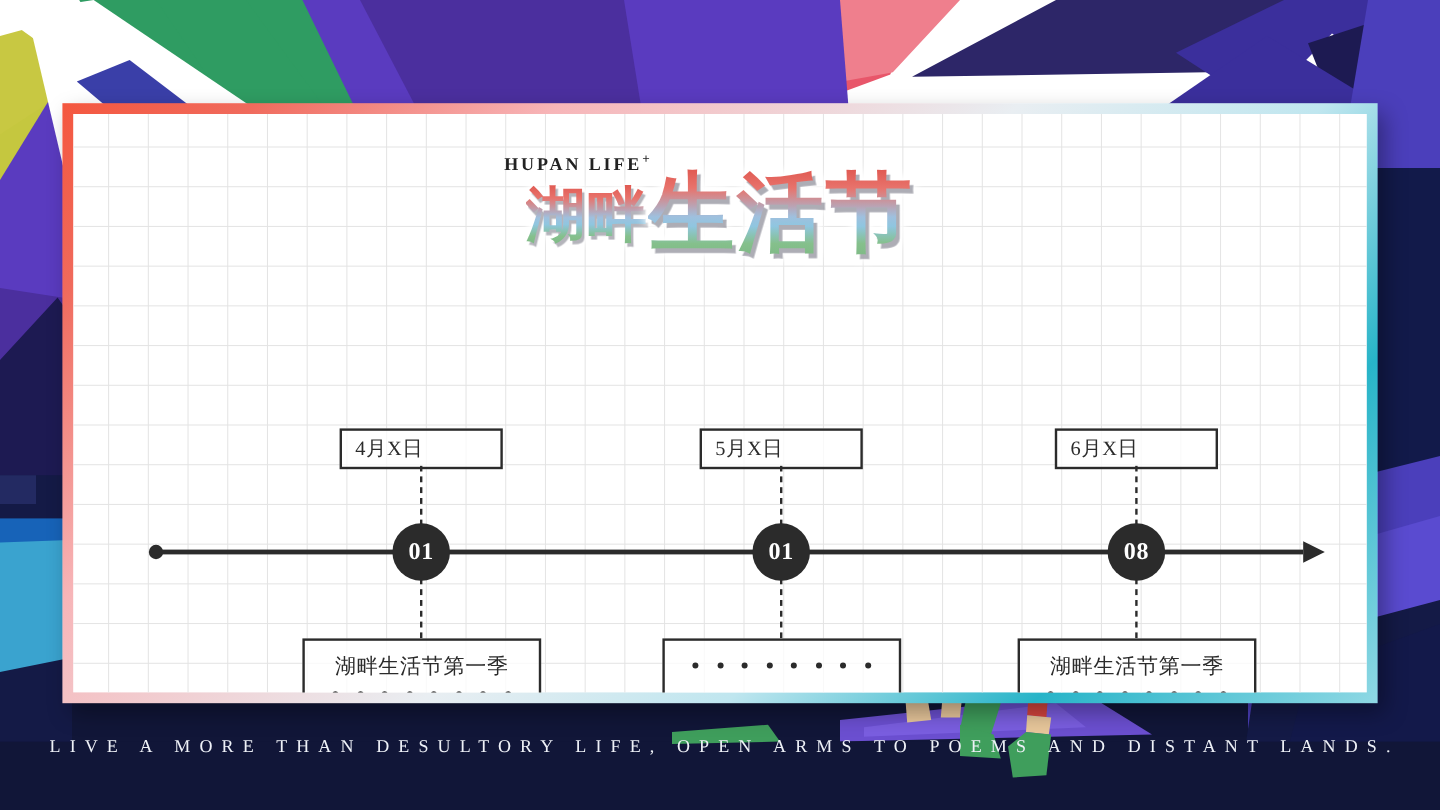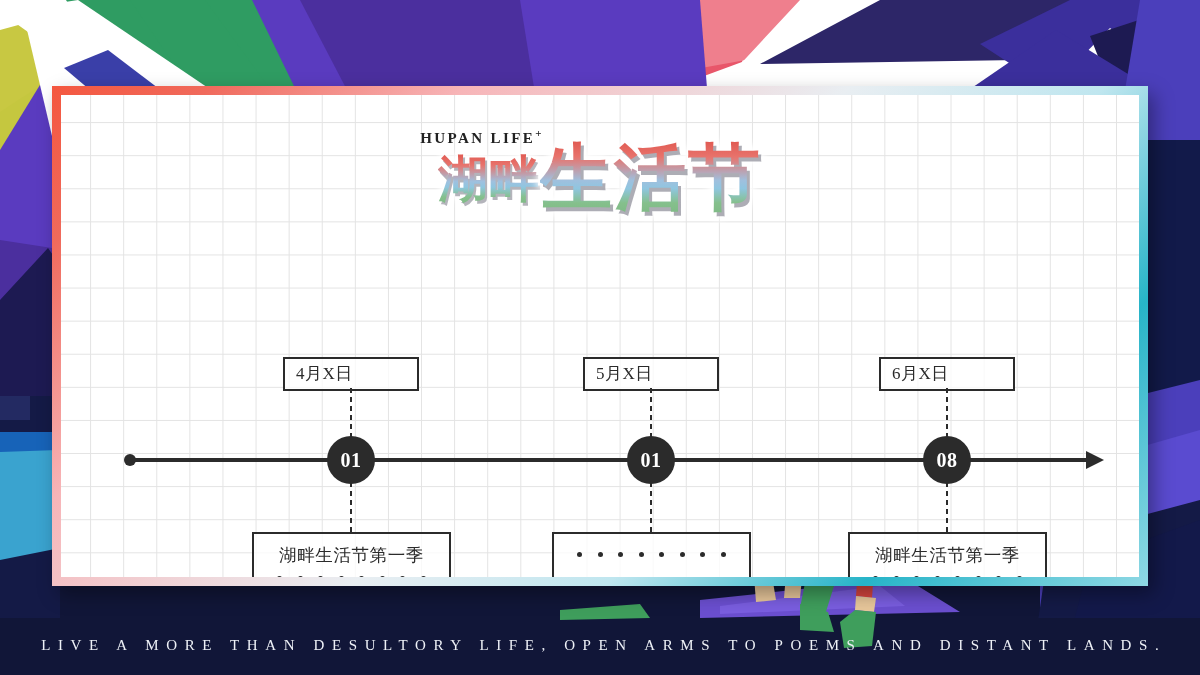--- a/index.html
+++ b/index.html
@@ -102,21 +102,21 @@
     border:2.5px solid #2b2b2b; background:rgba(255,255,255,.78);
     text-align:center; padding-top:9px;
   }
   .infobox .ln1{ font-size:17.5px; color:#2b2b2b; letter-spacing:.6px; }
   .dots{ display:flex; justify-content:center; gap:15.5px; margin:9px 0 7px; }
   .dots i{ width:5px; height:5px; border-radius:50%; background:#2b2b2b; display:block; }
 
   
   .footer{
     position:absolute; left:0; bottom:0; width:1200px; height:60px;
-    display:flex; align-items:center; justify-content:center;
+    display:flex; justify-content:center;
     z-index:8;
   }
   .footer span{
     font-family:"Liberation Serif", serif;
     font-size:15px; color:#eef1f7; letter-spacing:7.6px;
     white-space:nowrap; text-indent:7.6px;
   }
 </style>
 </head>
 <body>

